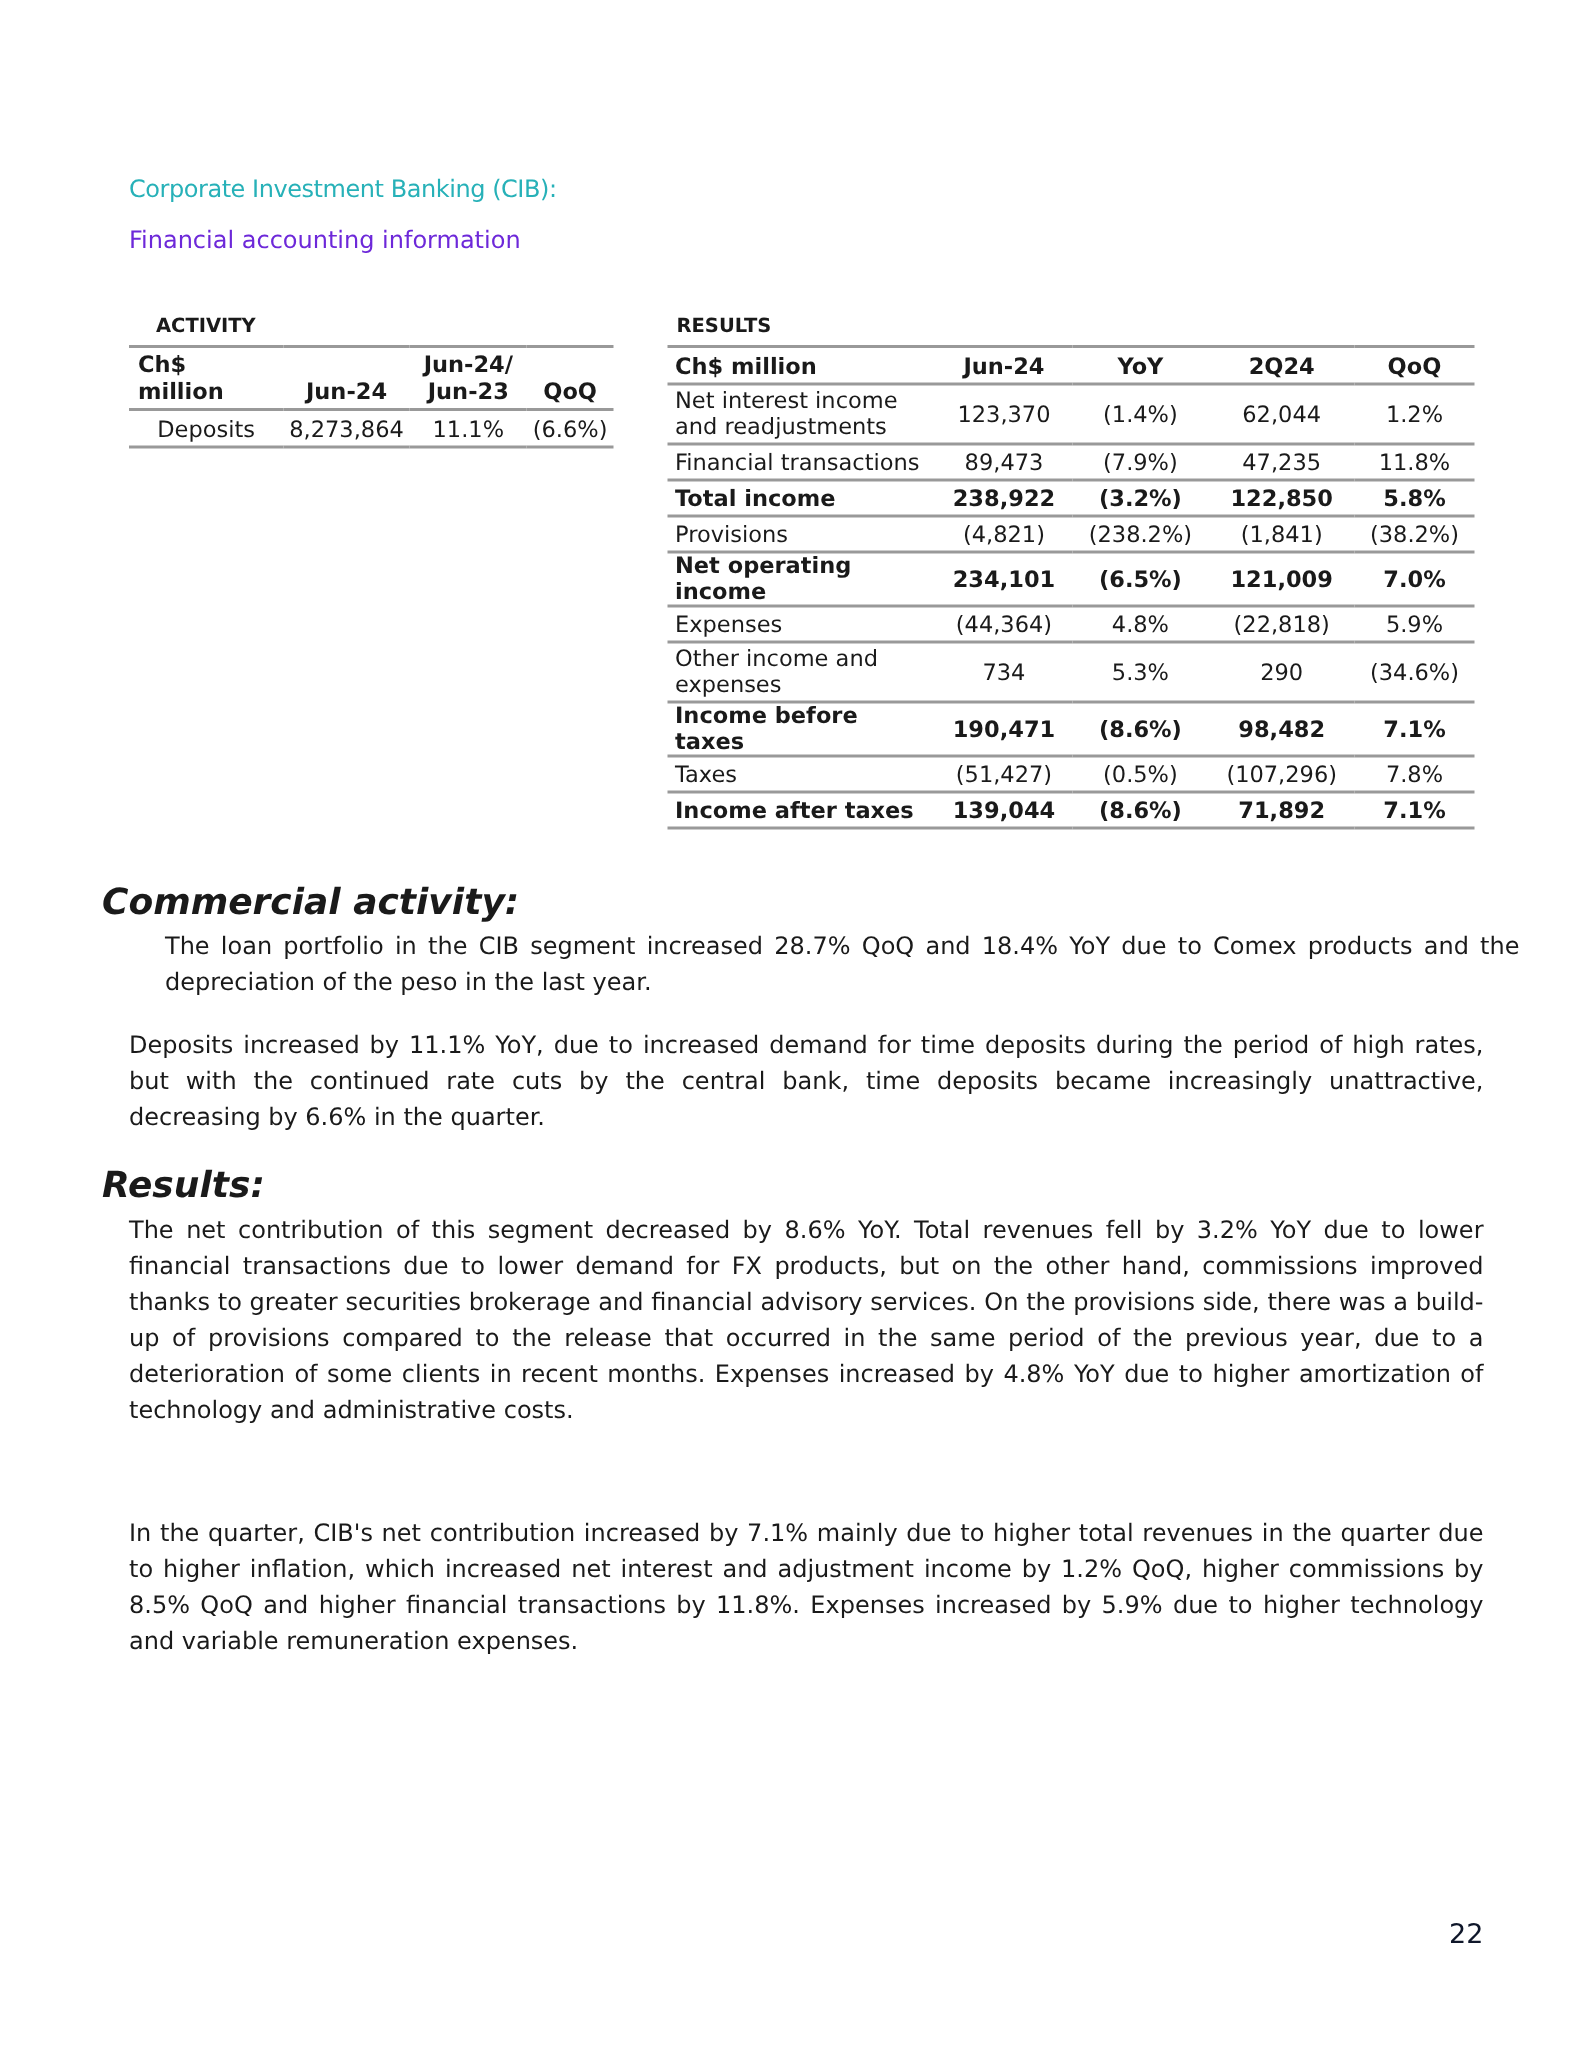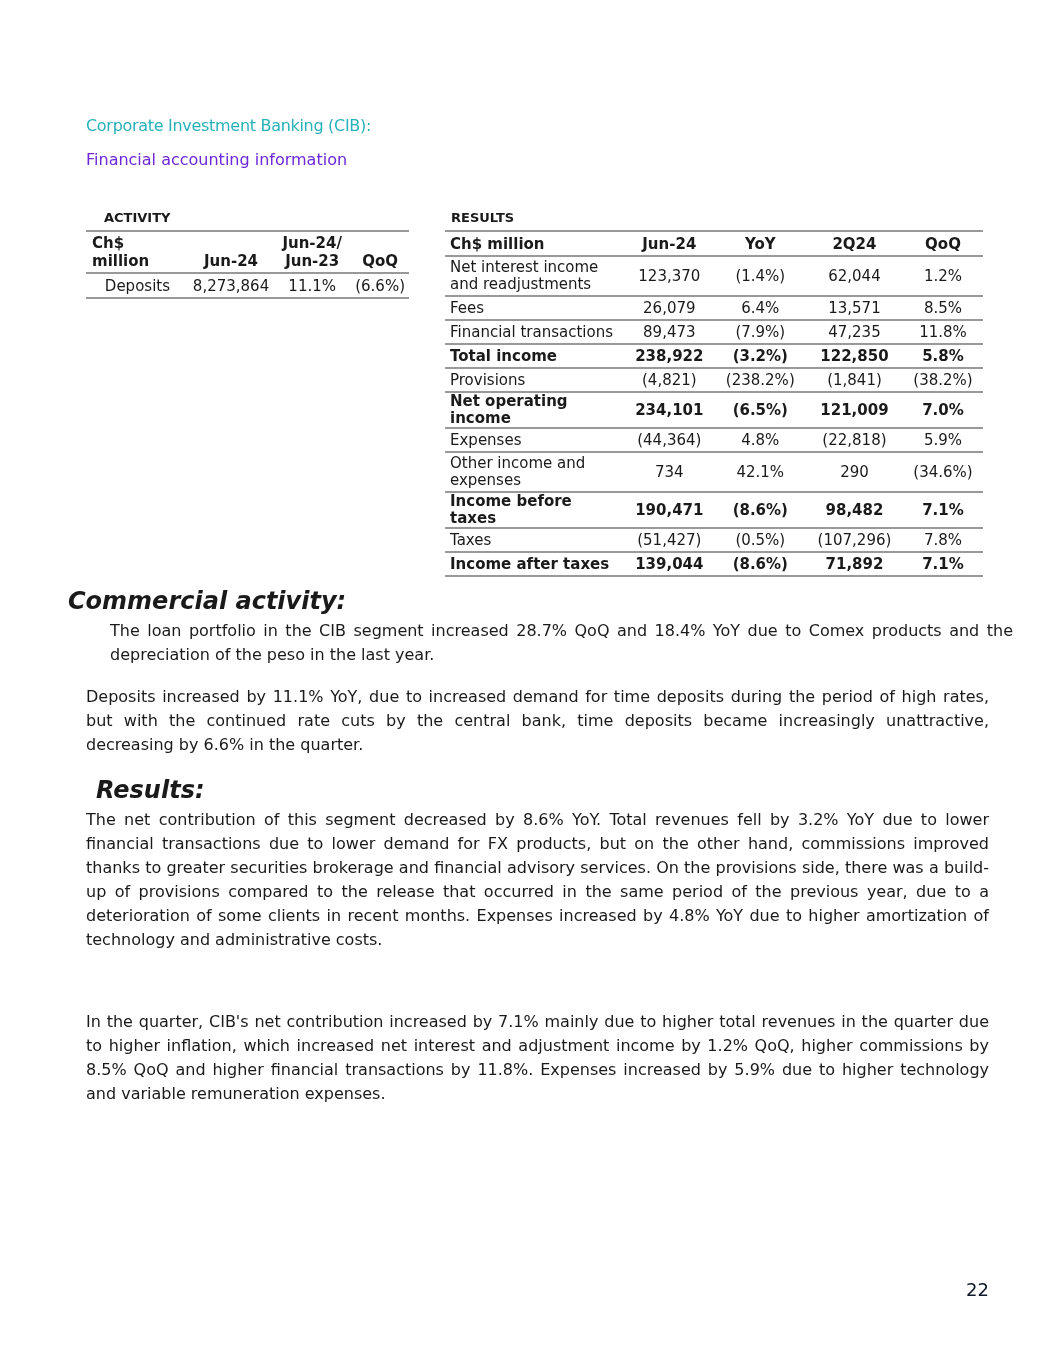--- a/index.html
+++ b/index.html
@@ -85,27 +85,20 @@
   </thead>
   <tbody>
     <tr class="tall">
       <td class="first">Net interest income and readjustments</td>
       <td>123,370</td>
       <td>(1.4%)</td>
       <td>62,044</td>
       <td>1.2%</td>
     </tr>
     <tr>
-      <td class="first">Fees</td>
-      <td>26,079</td>
-      <td>6.4%</td>
-      <td>13,571</td>
-      <td>8.5%</td>
-    </tr>
-    <tr>
       <td class="first">Financial transactions</td>
       <td>89,473</td>
       <td>(7.9%)</td>
       <td>47,235</td>
       <td>11.8%</td>
     </tr>
     <tr class="bold">
       <td class="first">Total income</td>
       <td>238,922</td>
       <td>(3.2%)</td>
@@ -129,21 +122,21 @@
     <tr>
       <td class="first">Expenses</td>
       <td>(44,364)</td>
       <td>4.8%</td>
       <td>(22,818)</td>
       <td>5.9%</td>
     </tr>
     <tr class="tall">
       <td class="first">Other income and expenses</td>
       <td>734</td>
-      <td>42.1%</td>
+      <td>5.3%</td>
       <td>290</td>
       <td>(34.6%)</td>
     </tr>
     <tr class="bold">
       <td class="first">Income before taxes</td>
       <td>190,471</td>
       <td>(8.6%)</td>
       <td>98,482</td>
       <td>7.1%</td>
     </tr>
@@ -161,17 +154,17 @@
       <td>71,892</td>
       <td>7.1%</td>
     </tr>
   </tbody>
 </table>
 
 <div class="section-h" style="top:587px;">Commercial activity:</div>
 <p class="para" style="top:619px;margin-left:24px;">The loan portfolio in the CIB segment increased 28.7% QoQ and 18.4% YoY due to Comex products and the depreciation of the peso in the last year.</p>
 <p class="para" style="top:685px;">Deposits increased by 11.1% YoY, due to increased demand for time deposits during the period of high rates, but with the continued rate cuts by the central bank, time deposits became increasingly unattractive, decreasing by 6.6% in the quarter.</p>
 
-<div class="section-h" style="top:776px;margin-left:28px;">Results:</div>
+<div class="section-h" style="top:776px;">Results:</div>
 <p class="para" style="top:808px;">The net contribution of this segment decreased by 8.6% YoY. Total revenues fell by 3.2% YoY due to lower financial transactions due to lower demand for FX products, but on the other hand, commissions improved thanks to greater securities brokerage and financial advisory services. On the provisions side, there was a build-up of provisions compared to the release that occurred in the same period of the previous year, due to a deterioration of some clients in recent months. Expenses increased by 4.8% YoY due to higher amortization of technology and administrative costs.</p>
 <p class="para" style="top:1010px;">In the quarter, CIB's net contribution increased by 7.1% mainly due to higher total revenues in the quarter due to higher inflation, which increased net interest and adjustment income by 1.2% QoQ, higher commissions by 8.5% QoQ and higher financial transactions by 11.8%. Expenses increased by 5.9% due to higher technology and variable remuneration expenses.</p>
 
 <div class="page-num">22</div>
 
 </body></html>

